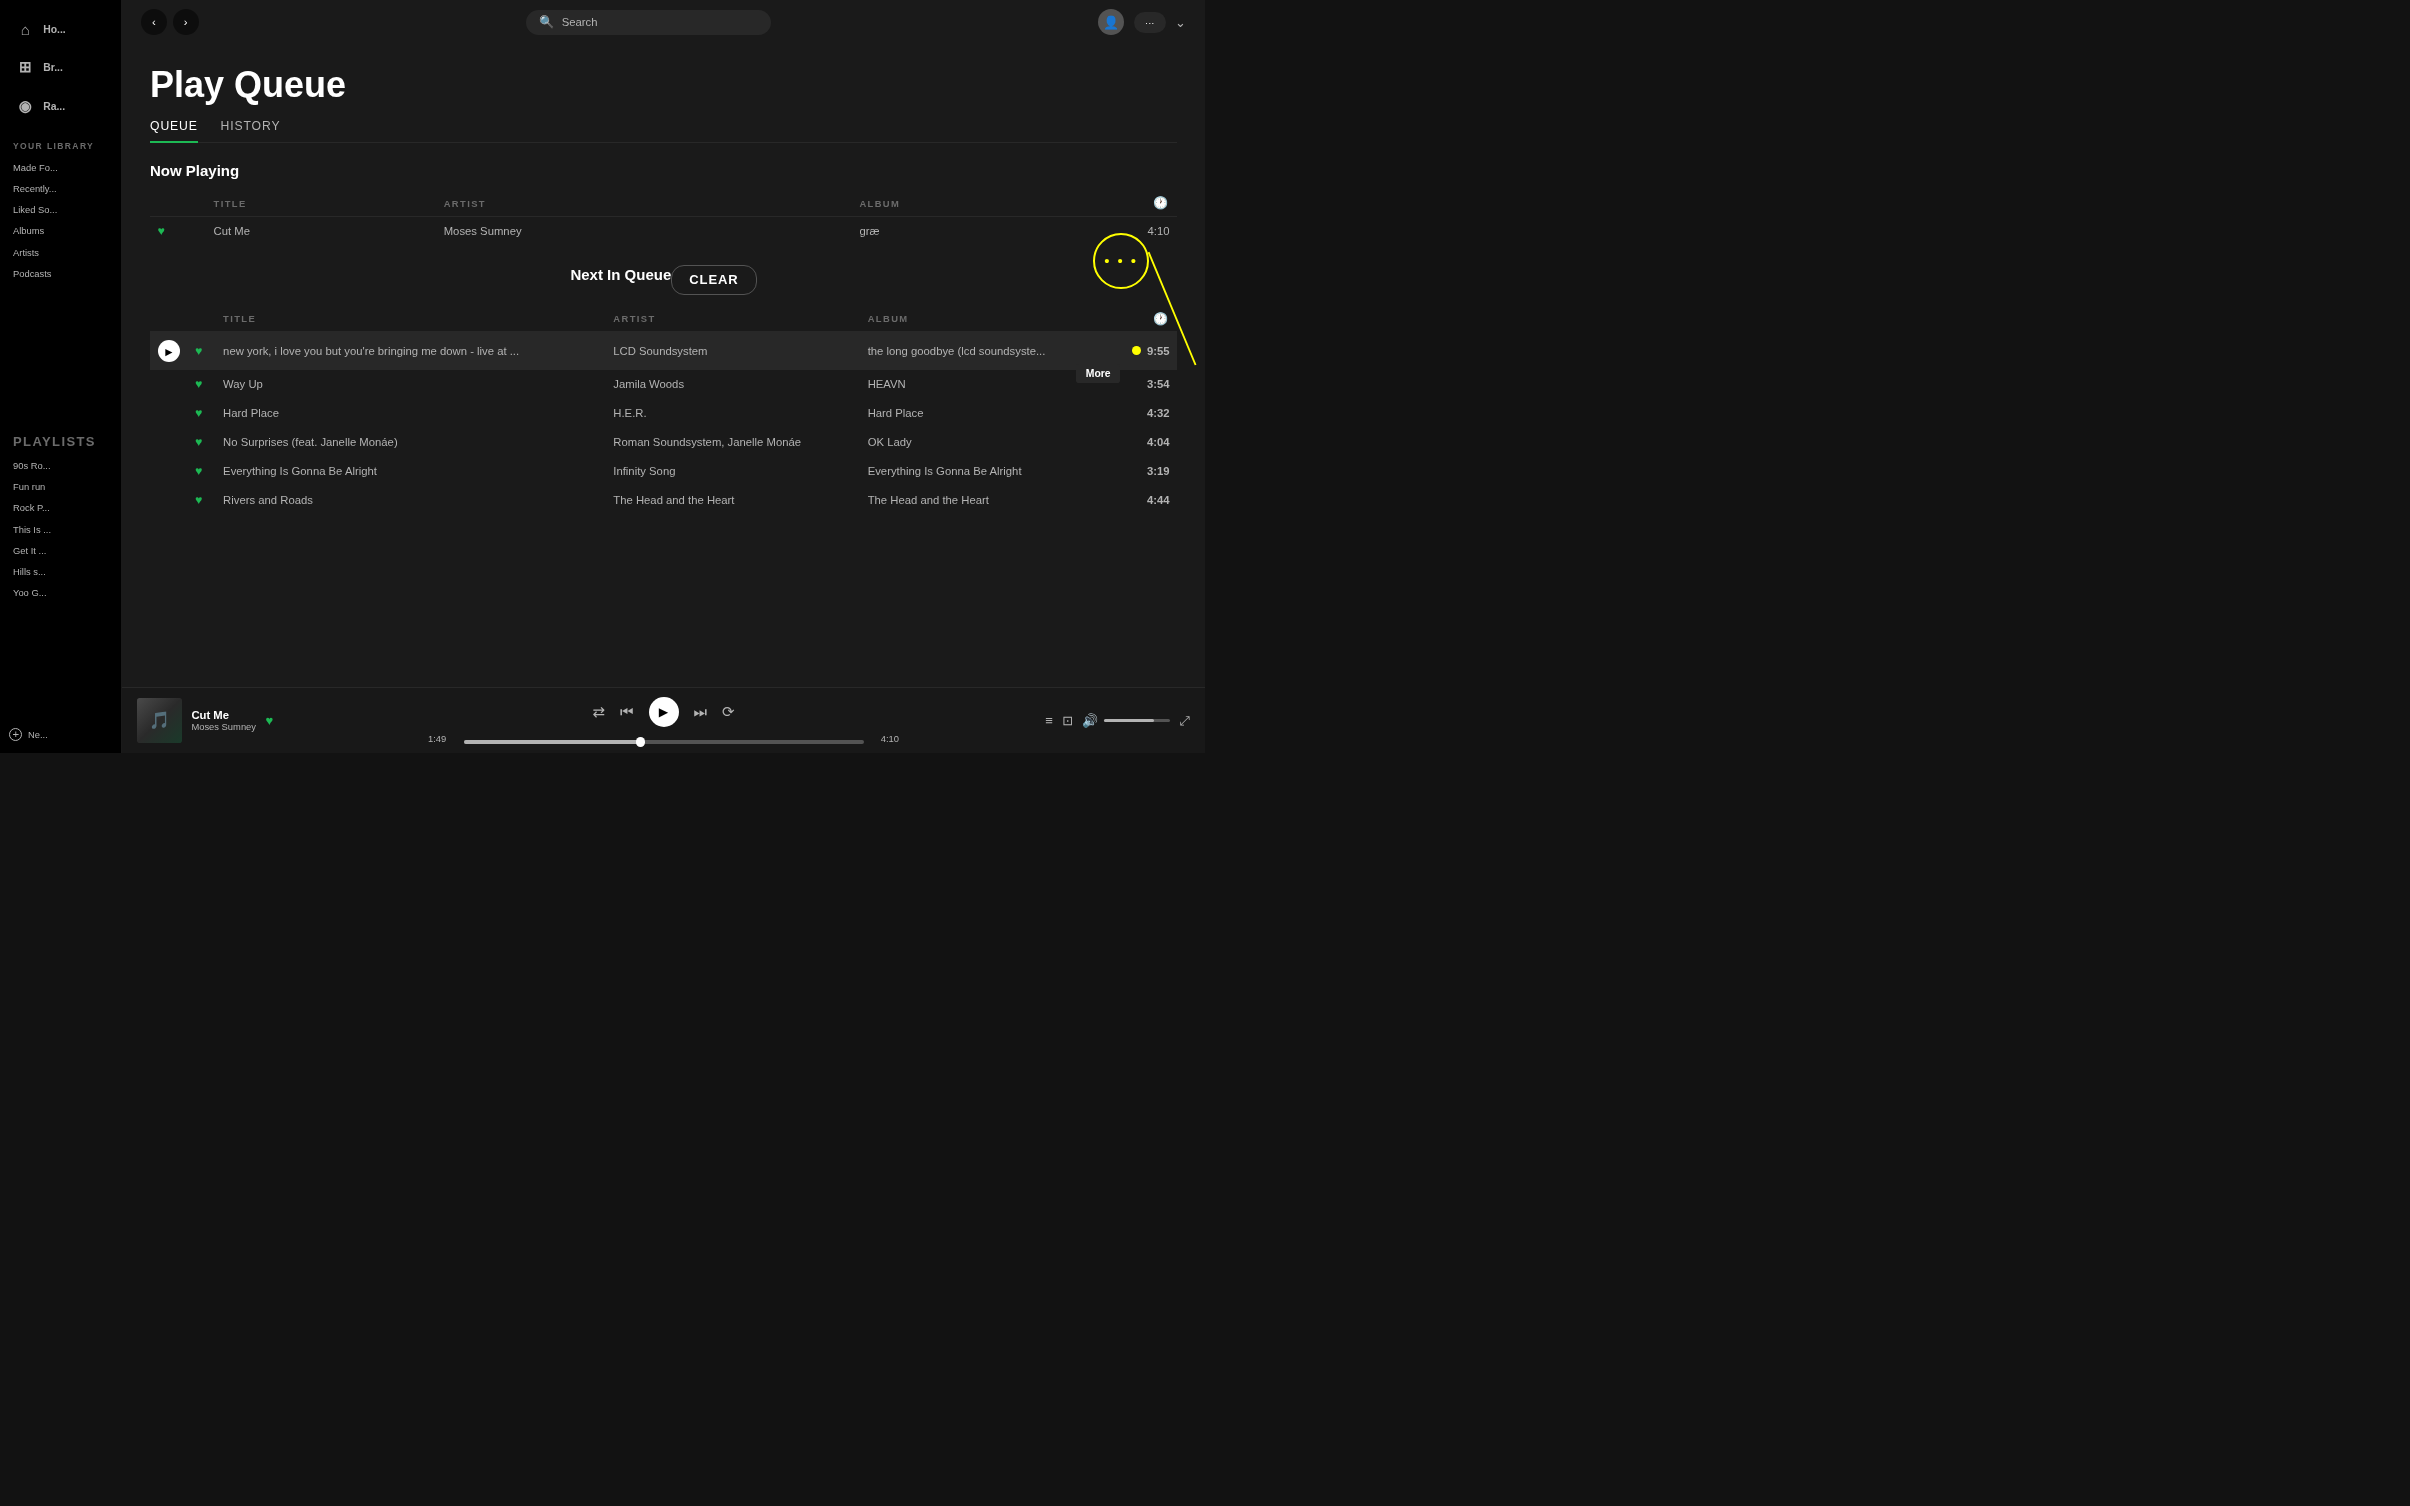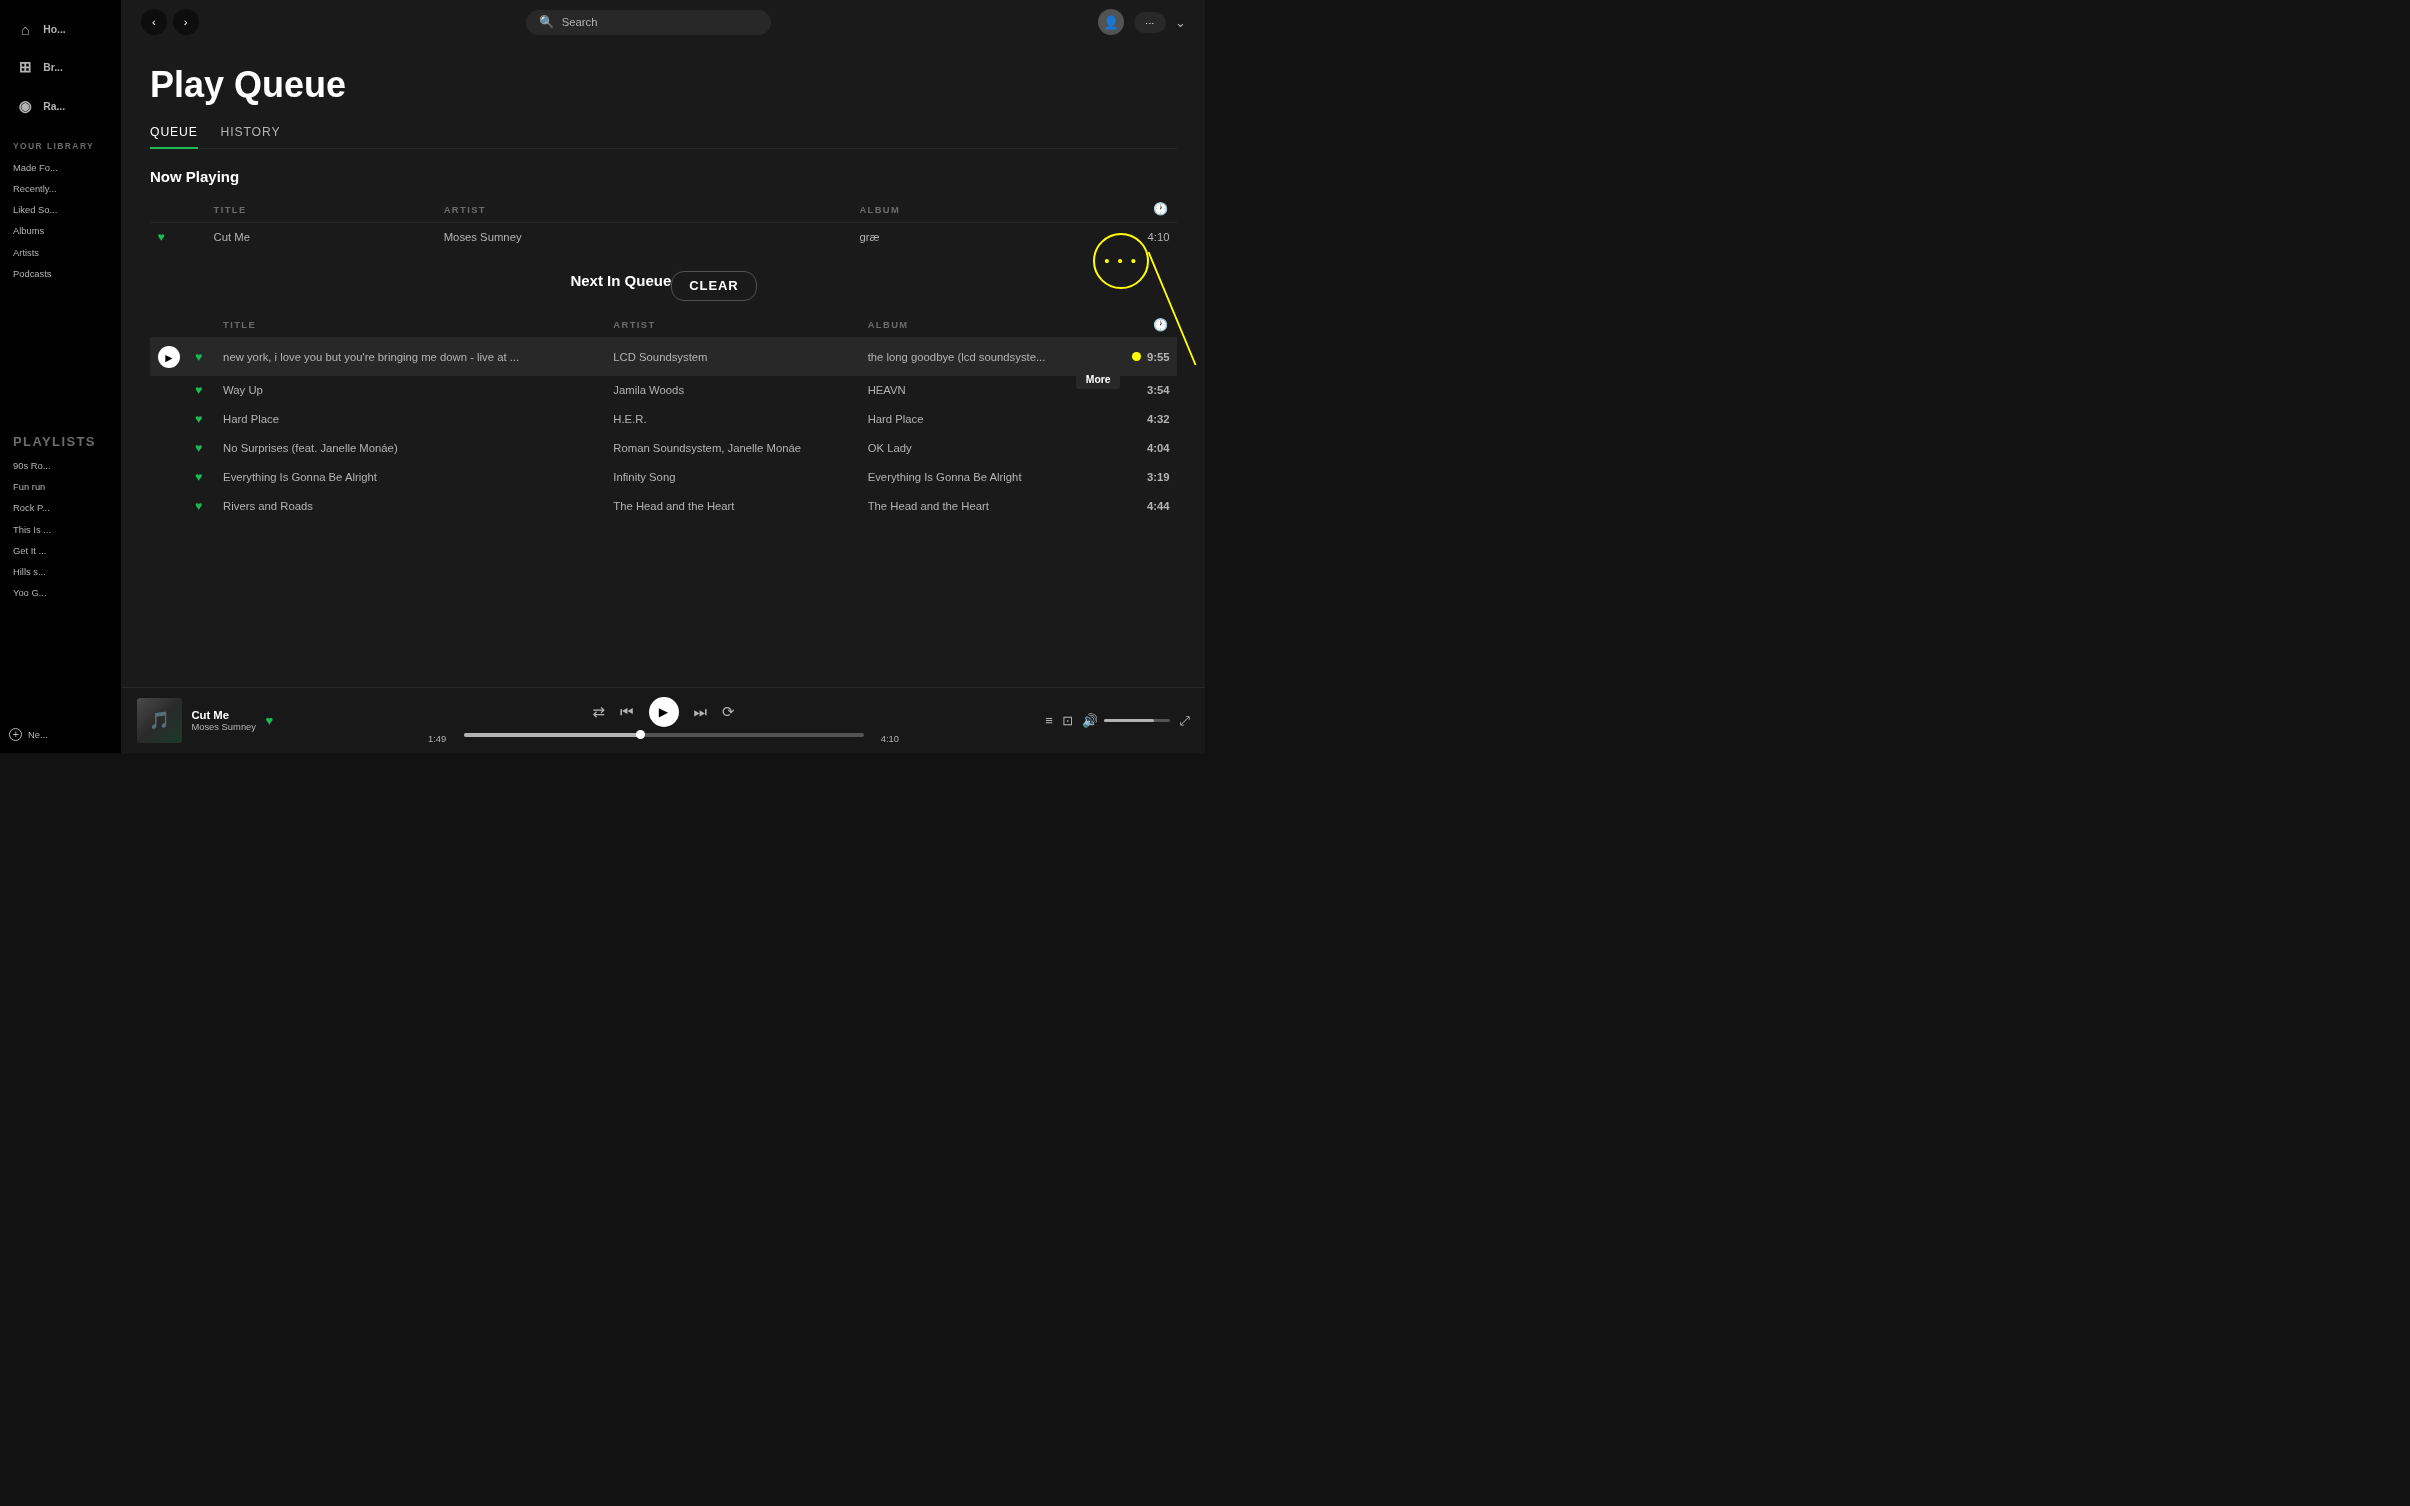--- a/index.html
+++ b/index.html
@@ -217,21 +217,21 @@
     }
 
     .queue-content::-webkit-scrollbar { width: 5.6px; }
     .queue-content::-webkit-scrollbar-track { background: transparent; }
     .queue-content::-webkit-scrollbar-thumb { background: #535353; border-radius: 2.8px; }
 
     .page-title {
       font-size: 36px;
       font-weight: 700;
       color: #fff;
-      margin-bottom: 19px;
+      margin-bottom: 13px;
     }
 
     .tabs {
       display: flex;
       gap: 22.6px;
       margin-bottom: 19px;
       border-bottom: 0.9px solid #282828;
     }
 
     .tab {
@@ -483,21 +483,21 @@
       display: flex;
       align-items: center;
       justify-content: center;
       cursor: pointer;
       font-size: 12.2px;
       color: #000;
     }
 
     .progress-bar-container {
       display: flex;
-      align-items: flex-start;
+      align-items: flex-end;
       gap: 7.5px;
       width: 471px;
     }
 
     .time-label {
       font-size: 9.4px;
       color: #b3b3b3;
       min-width: 28px;
     }
     .time-label.right { text-align: right; }

